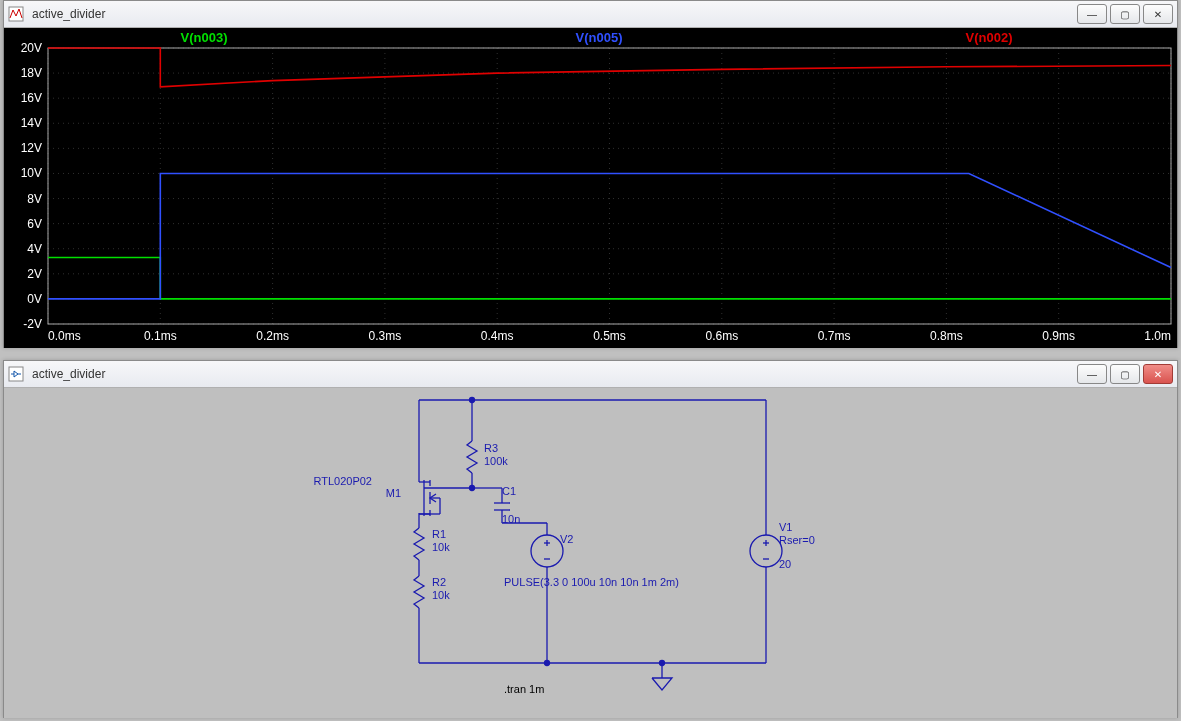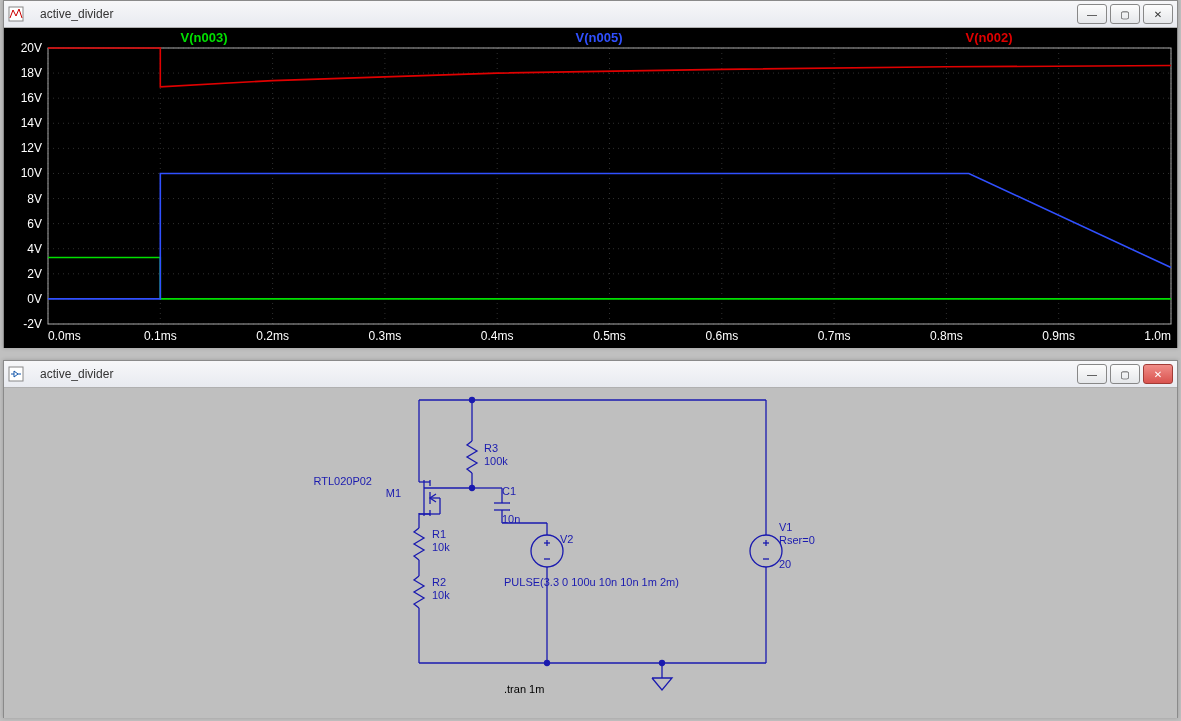--- a/index.html
+++ b/index.html
@@ -24,21 +24,20 @@
     align-items: center;
     height: 26px;
     background: linear-gradient(#f7f7f9, #e8eaf0);
     border-bottom: 1px solid #b0b0b0;
     padding: 0 4px;
   }
   .titlebar .title {
     flex: 1;
     color: #333;
     padding-left: 4px;
-    margin-left: 8px;
   }
   .win-buttons {
     display: flex;
     gap: 3px;
   }
   .win-btn {
     width: 28px;
     height: 18px;
     border: 1px solid #888;
     border-radius: 3px;

